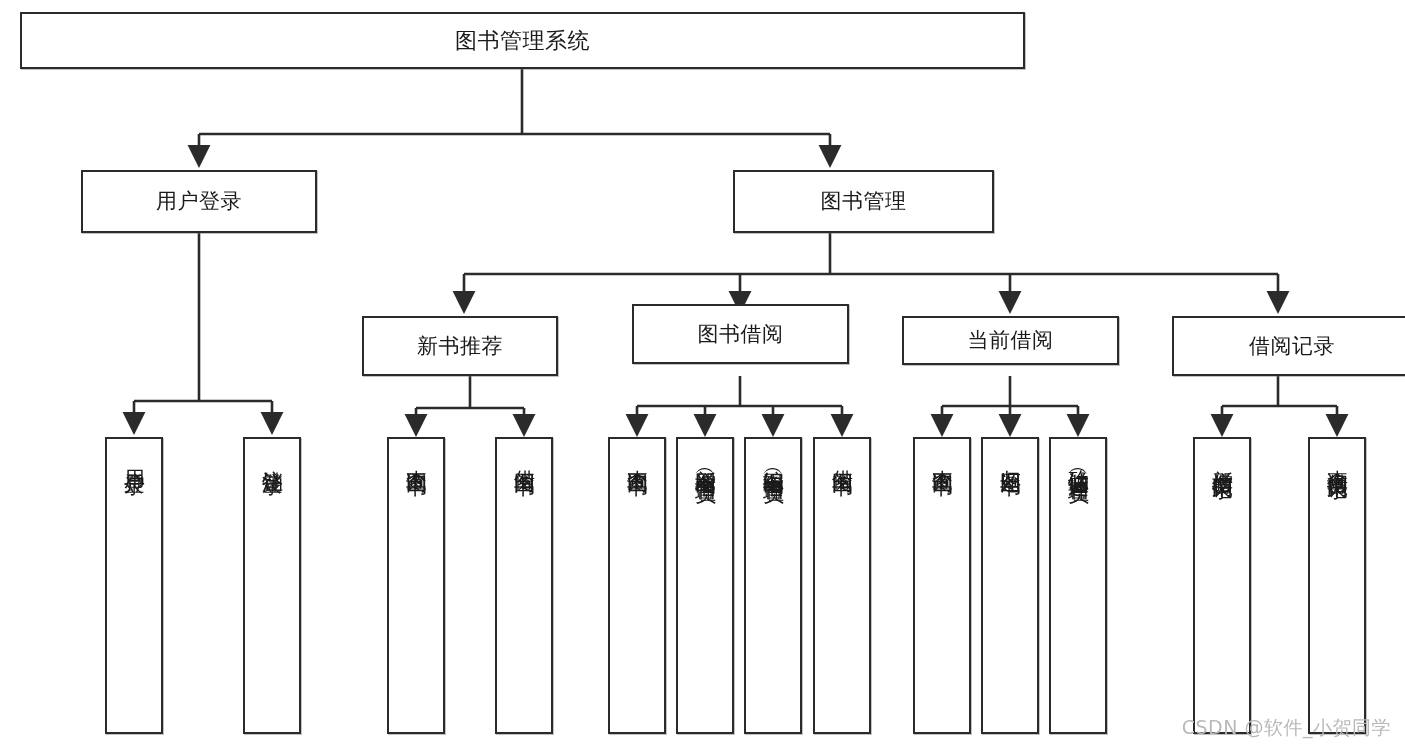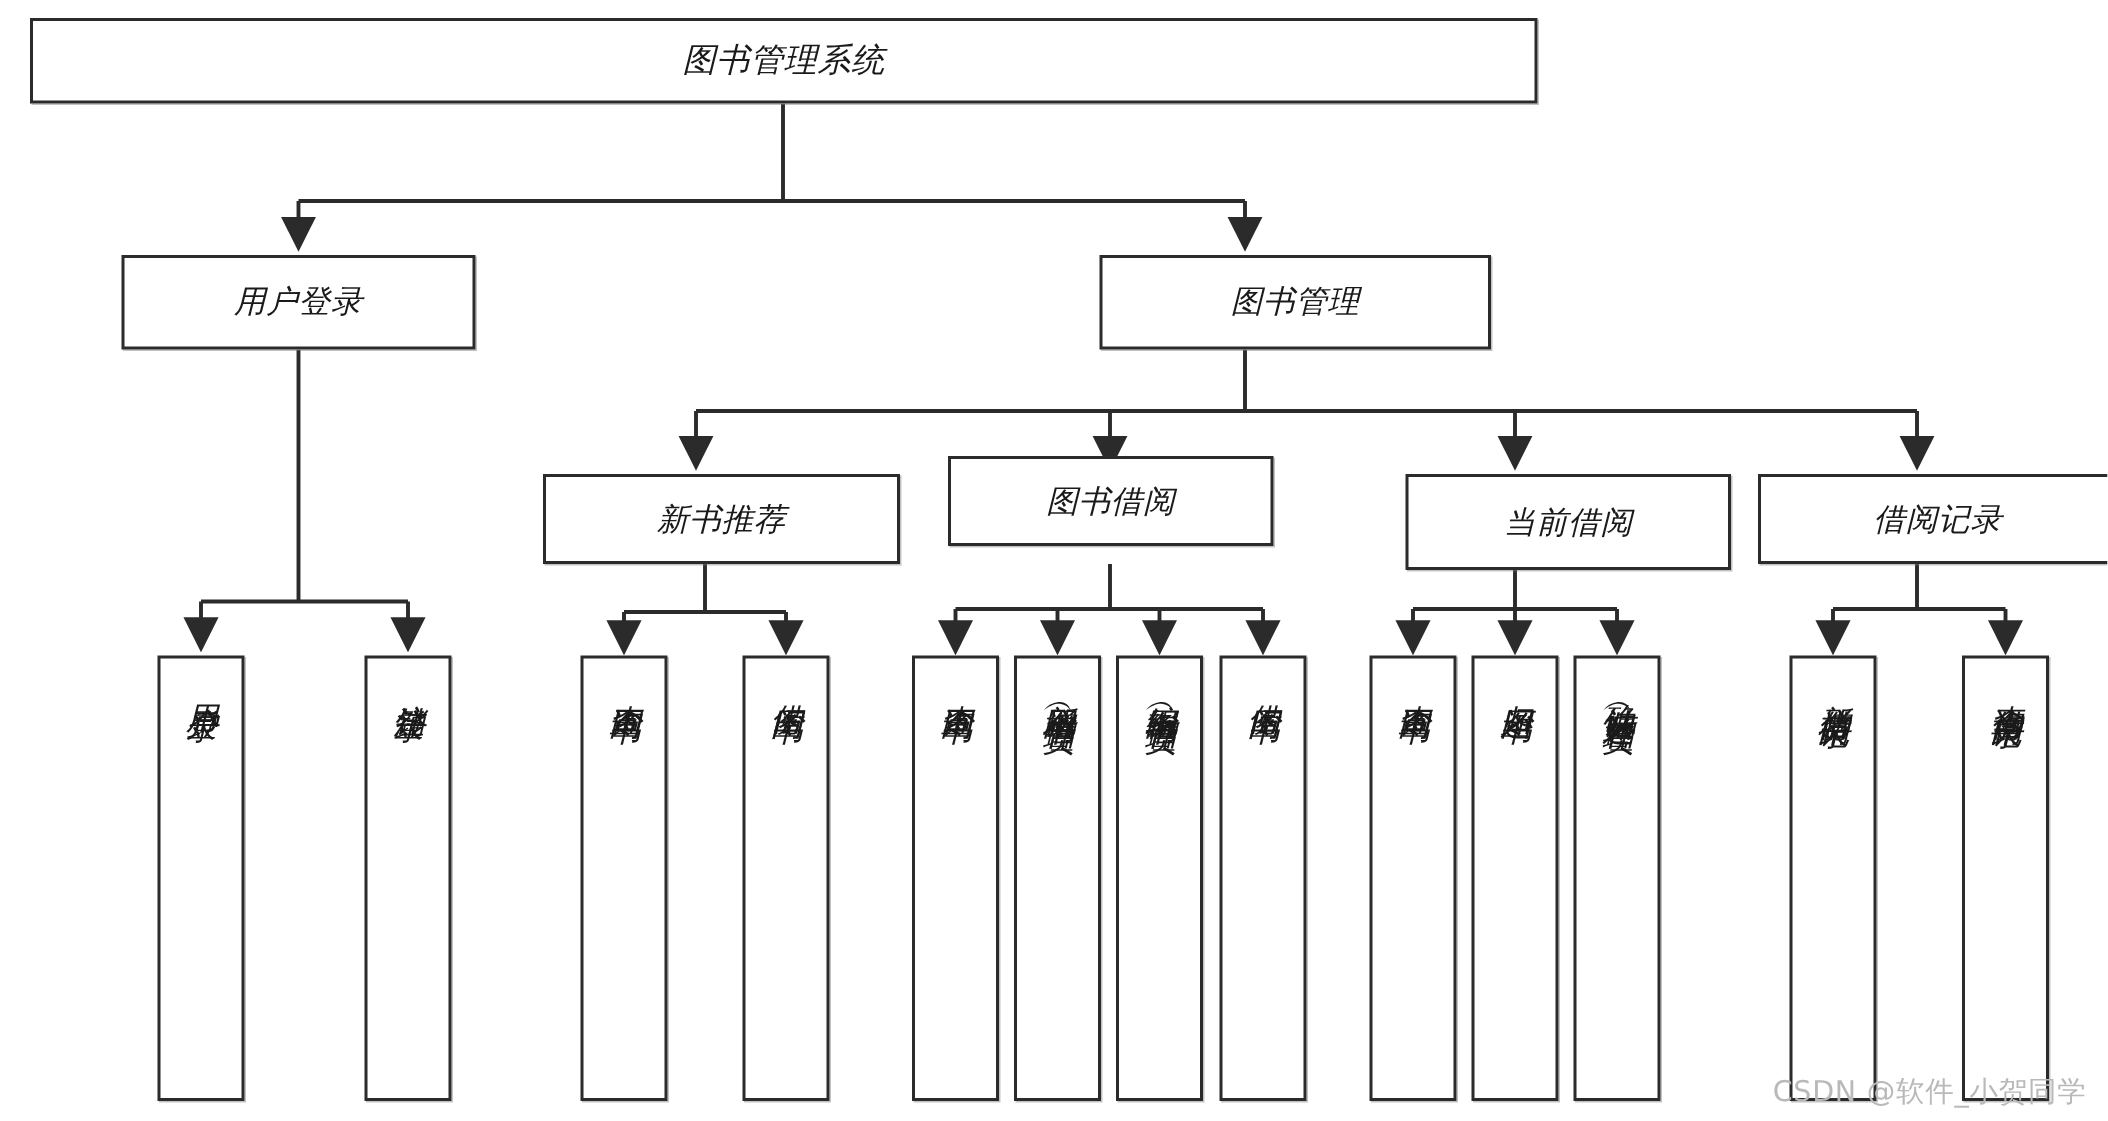--- a/index.html
+++ b/index.html
@@ -32,21 +32,20 @@
     align-items: center;
     justify-content: center;
     color: #1a1a1a;
     box-shadow: 1px 1px 0 rgba(120,120,120,0.45);
   }
   .node .lbl {
     display: block;
     text-align: left;
     line-height: 1.18;
     white-space: pre;
-    font-style: italic;
   }
   .node.horiz .lbl {
     font-size: 21px;
     letter-spacing: 0.5px;
   }
   .node.vert {
     align-items: flex-start;
     padding-top: 14px;
   }
   .node.vert .lbl {
@@ -127,27 +126,27 @@
     <span class="lbl">图书管理系统</span>
   </div>
 
   <div class="node horiz" style="left:81px; top:170px; width:236px; height:63px;">
     <span class="lbl">用户登录</span>
   </div>
   <div class="node horiz" style="left:712px; top:170px; width:261px; height:63px;margin-left:21px;">
     <span class="lbl">图书管理</span>
   </div>
 
-  <div class="node horiz" style="left:362px; top:316px; width:238px; height:60px;">
+  <div class="node horiz" style="left:362px; top:316px; width:196px; height:60px;">
     <span class="lbl">新书推荐</span>
   </div>
   <div class="node horiz" style="left:632px; top:304px; width:217px; height:60px;">
     <span class="lbl">图书借阅</span>
   </div>
-  <div class="node horiz" style="left:902px; top:316px; width:217px; height:64px;margin-left:35px;">
+  <div class="node horiz" style="left:902px; top:316px; width:217px; height:49px;">
     <span class="lbl">当前借阅</span>
   </div>
   <div class="node horiz" style="left:1172px; top:316px; width:240px; height:60px;">
     <span class="lbl">借阅记录</span>
   </div>
 
   <div class="node vert" style="left:105px; top:437px; width:58px; height:297px;">
     <span class="lbl">用户登录</span>
   </div>
   <div class="node vert" style="left:243px; top:437px; width:58px; height:297px;">

